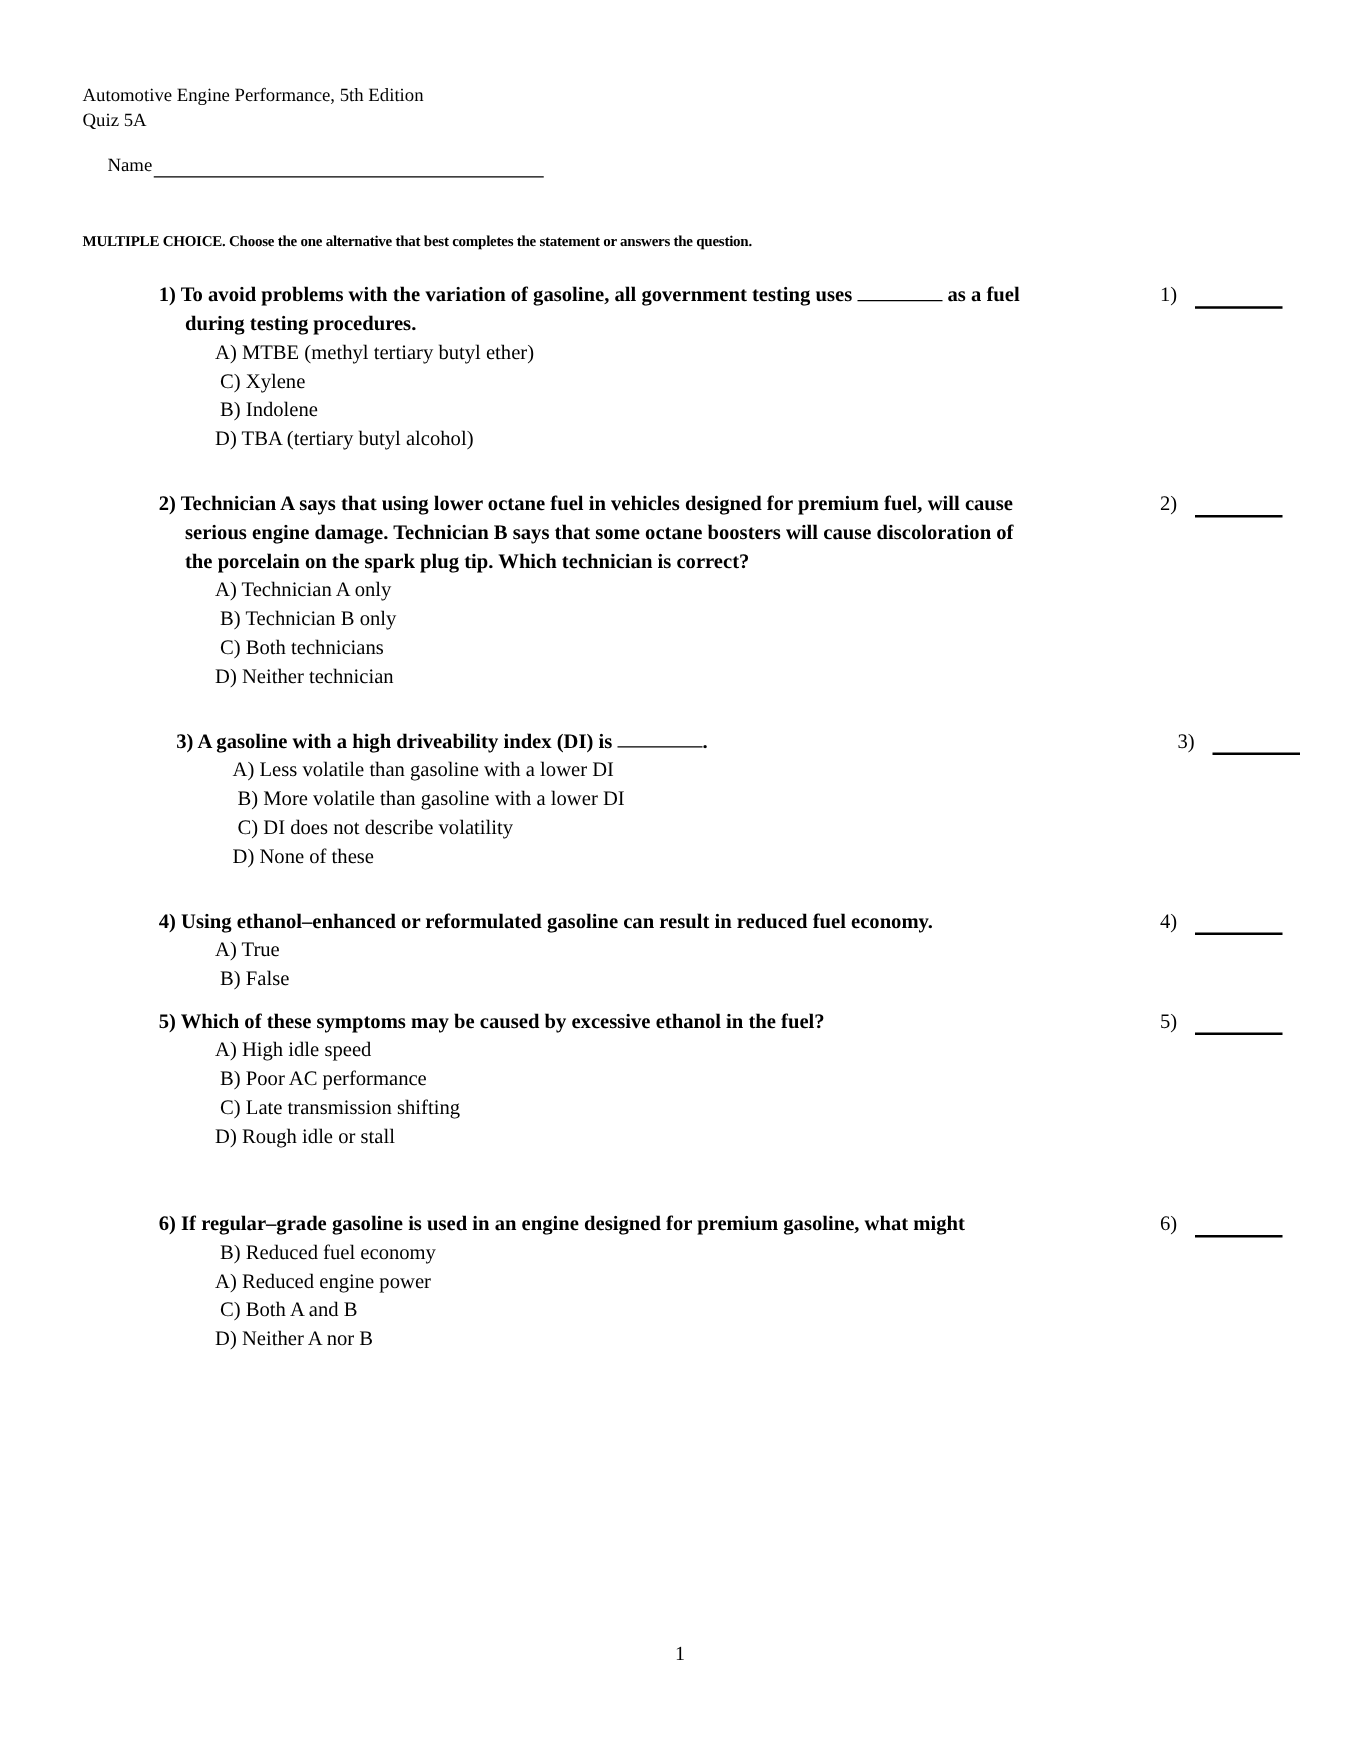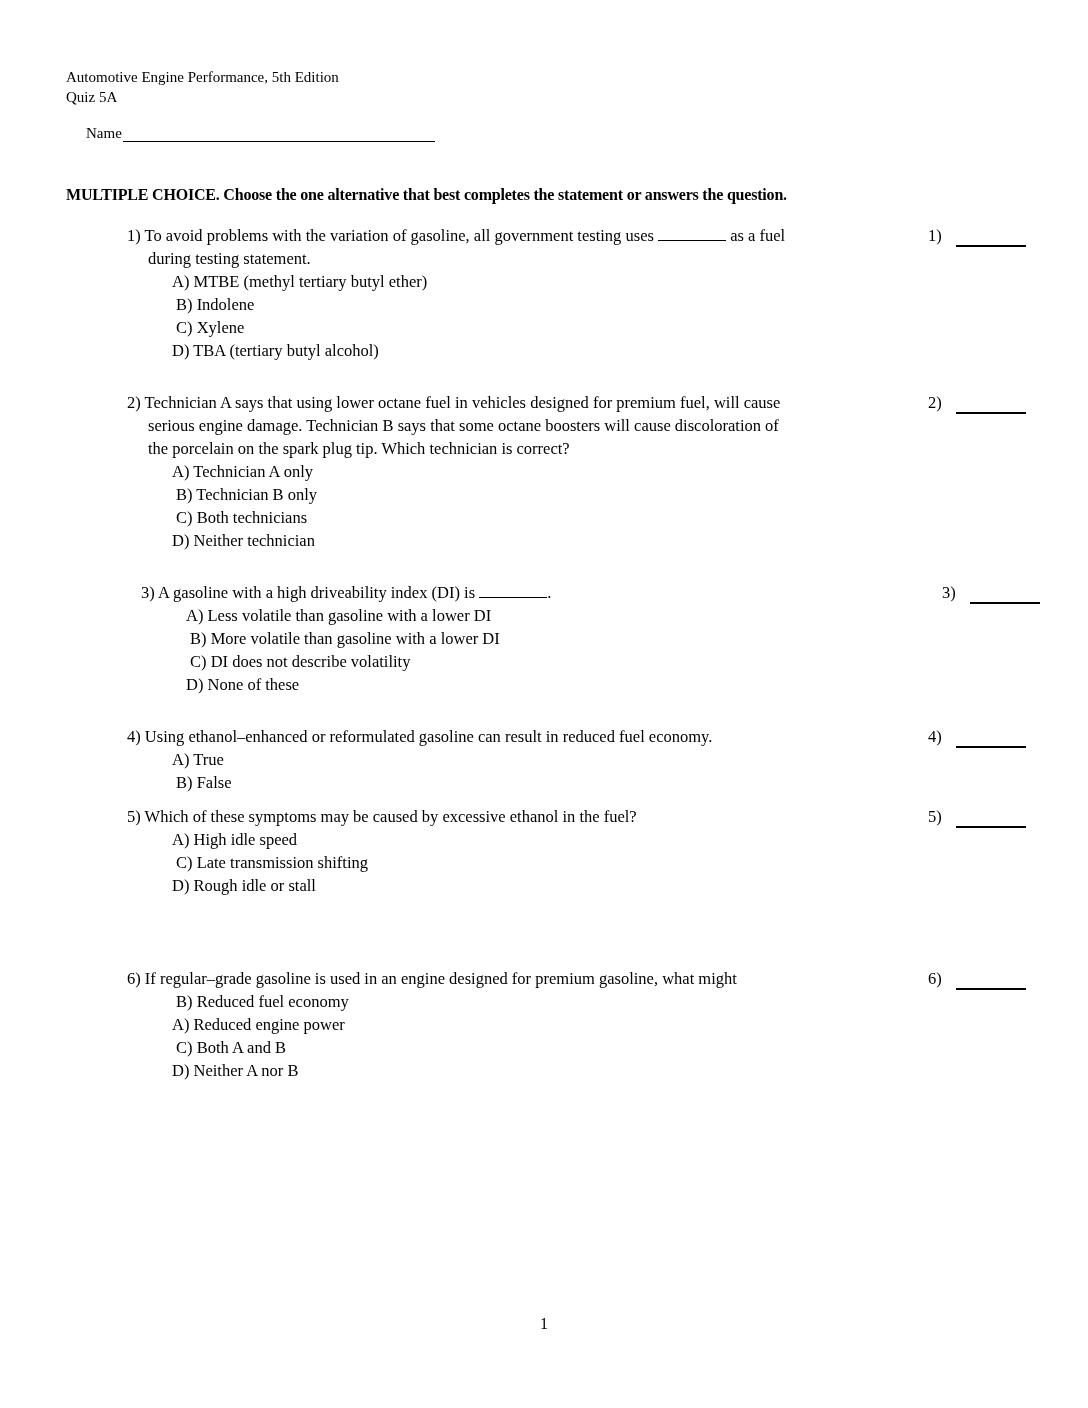--- a/index.html
+++ b/index.html
@@ -4,23 +4,23 @@
   <style>
     html, body { margin: 0; padding: 0; background: #ffffff; }
     body {
       width: 1088px; height: 1408px; position: relative; overflow: hidden;
       color: #000; font-family: "Liberation Serif", "DejaVu Serif", serif;
     }
     .header { position: absolute; left: 66px; top: 67px; font-size: 15px; line-height: 20px; }
     .header .line { display: block; }
     .name-row { position: absolute; left: 66px; top: 125px; font-size: 15px; display: flex; align-items: flex-end; margin-left: 20px; }
     .name-line { display: inline-block; width: 312px; border-bottom: 1px solid #000; height: 15px; margin-left: 1px; }
-    .instructions { position: absolute; left: 66px; top: 186px; font-size: 16px; font-weight: bold; letter-spacing: -0.2px; white-space: nowrap; }
+    .instructions { position: absolute; left: 66px; top: 186px; font-size: 12px; font-weight: bold; letter-spacing: -0.2px; white-space: nowrap; }
     .question { position: absolute; left: 127px; width: 900px; font-size: 16.5px; line-height: 23px; }
-    .q-stem { width: 780px; }
+    .q-stem { width: 780px; font-weight: bold; }
     .q-stem .cont { padding-left: 21px; display: block; }
     .blank { display: inline-block; width: 68px; border-bottom: 1px solid #000; height: 14px; vertical-align: baseline; }
     .options { padding-left: 45px; }
     .option { display: block; }
     .option.indent { padding-left: 4px; }
     .answer { position: absolute; left: 801px; top: 0; display: flex; align-items: flex-end; }
     .answer-num { display: inline-block; width: 28px; }
     .answer-line { display: inline-block; width: 70px; border-bottom: 2px solid #000; height: 14px; }
     .page-number { position: absolute; left: 540px; top: 1315px; font-size: 16px; }
   </style>
@@ -35,26 +35,26 @@
 <div class="name-row">
   <span>Name</span>
   <span class="name-line"></span>
 </div>
 
 <div class="instructions">MULTIPLE CHOICE.  Choose the one alternative that best completes the statement or answers the question.</div>
 
 <div class="question" style="top:224px;">
   <div class="q-stem">
     <span>1) To avoid problems with the variation of gasoline, all government testing uses </span><span class="blank"></span><span> as a fuel</span>
-    <span class="cont">during testing statement.</span>
+    <span class="cont">during testing procedures.</span>
   </div>
   <div class="options">
     <span class="option">A) MTBE (methyl tertiary butyl ether)</span>
+    <span class="option indent">C) Xylene</span>
     <span class="option indent">B) Indolene</span>
-    <span class="option indent">C) Xylene</span>
     <span class="option">D) TBA (tertiary butyl alcohol)</span>
   </div>
   <div class="answer">
     <span class="answer-num">1)</span>
     <span class="answer-line"></span>
   </div>
 </div>
 
 <div class="question" style="top:391px;">
   <div class="q-stem">
@@ -103,20 +103,21 @@
     <span class="answer-line"></span>
   </div>
 </div>
 
 <div class="question" style="top:805px;">
   <div class="q-stem">
     <span>5) Which of these symptoms may be caused by excessive ethanol in the fuel?</span>
   </div>
   <div class="options">
     <span class="option">A) High idle speed</span>
+    <span class="option indent">B) Poor AC performance</span>
     <span class="option indent">C) Late transmission shifting</span>
     <span class="option">D) Rough idle or stall</span>
   </div>
   <div class="answer">
     <span class="answer-num">5)</span>
     <span class="answer-line"></span>
   </div>
 </div>
 
 <div class="question" style="top:967px;">

